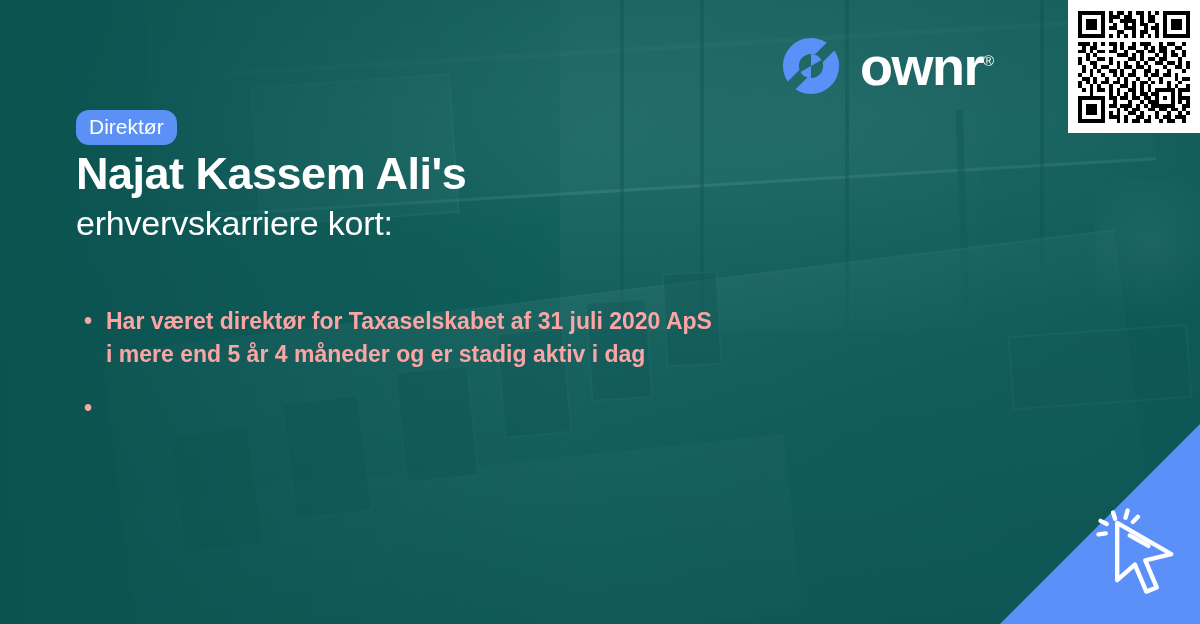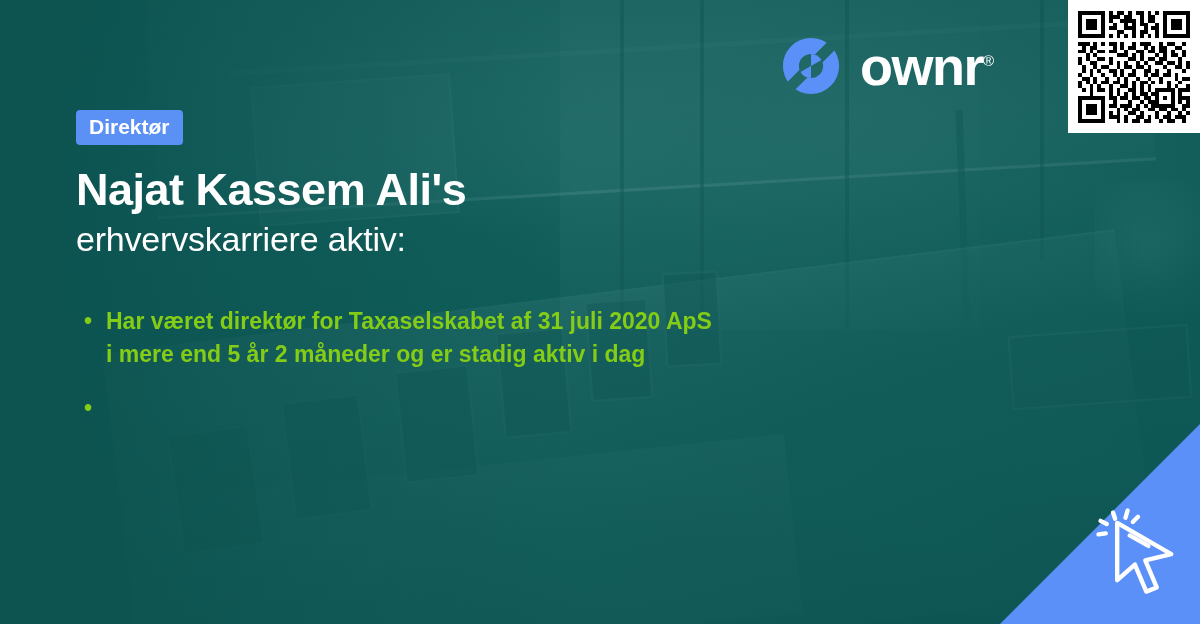--- a/index.html
+++ b/index.html
@@ -159,51 +159,50 @@
     position:absolute;
     left:76px; top:110px;
     width:880px;
   }
   .badge {
     display:inline-block;
     background:#5b90f5;
     color:#ffffff;
     font-size:21px;
     padding:5px 13px 7px;
-    border-radius:4px;
+    border-radius:13px;
     line-height:1.1;
-    font-weight:bold;
   }
   .title {
     color:#ffffff;
     font-size:45px;
     font-weight:bold;
     letter-spacing:-0.5px;
-    margin-top:20px;
+    margin-top:4px;
     line-height:1.12;
     white-space:nowrap;
   }
   .subtitle {
     color:#ffffff;
     font-size:34px;
     font-weight:normal;
     letter-spacing:-0.2px;
     margin-top:4px;
     line-height:1.2;
   }
 
   .bullets {
     position:absolute;
     left:80px; top:305px;
     width:900px;
     list-style:none;
   }
   .bullets li {
     position:relative;
-    color:#84cc16;
+    color:#fca5a5;
     font-size:23px;
     font-weight:bold;
     line-height:1.42;
     padding-left:26px;
     margin-bottom:22px;
   }
   .bullets li::before {
     content:"\2022";
     position:absolute;
     left:4px; top:0;
@@ -490,27 +489,27 @@
       <circle cx="32" cy="32" r="29" fill="#5b90f8" mask="url(#swooshMask)"></circle>
       <path d="M32 19.5 a12.5 12.5 0 0 1 10.8 6.2 L32 32 Z" fill="#5b90f8"></path>
       <path d="M32 44.5 a12.5 12.5 0 0 1 -10.8 -6.2 L32 32 Z" fill="#5b90f8"></path>
     </svg>
     <div class="logo-word"><span>ownr</span><span class="logo-reg">®</span></div>
   </div>
 
   <div class="content">
     <span class="badge">Direktør</span>
     <div class="title">Najat Kassem Ali's</div>
-    <div class="subtitle">erhvervskarriere aktiv:</div>
+    <div class="subtitle">erhvervskarriere kort:</div>
   </div>
 
   <ul class="bullets">
     <li>
       <span>Har været direktør for Taxaselskabet af 31 juli 2020 ApS</span>
-      <span class="cont">i mere end 5 år 2 måneder og er stadig aktiv i dag</span>
+      <span class="cont">i mere end 5 år 4 måneder og er stadig aktiv i dag</span>
     </li>
     <li>
     </li>
   </ul>
 
   <div class="corner"></div>
   <svg class="cursor-icon" viewBox="0 0 100 100">
     <g fill="none" stroke="#ffffff" stroke-width="4.2" stroke-linecap="round" stroke-linejoin="round">
       <path d="M30 24 L82 54 L57 60 L68 86 L58 90 L47 64 L30 79 Z"></path>
       <path d="M42 36 L60 46"></path>

